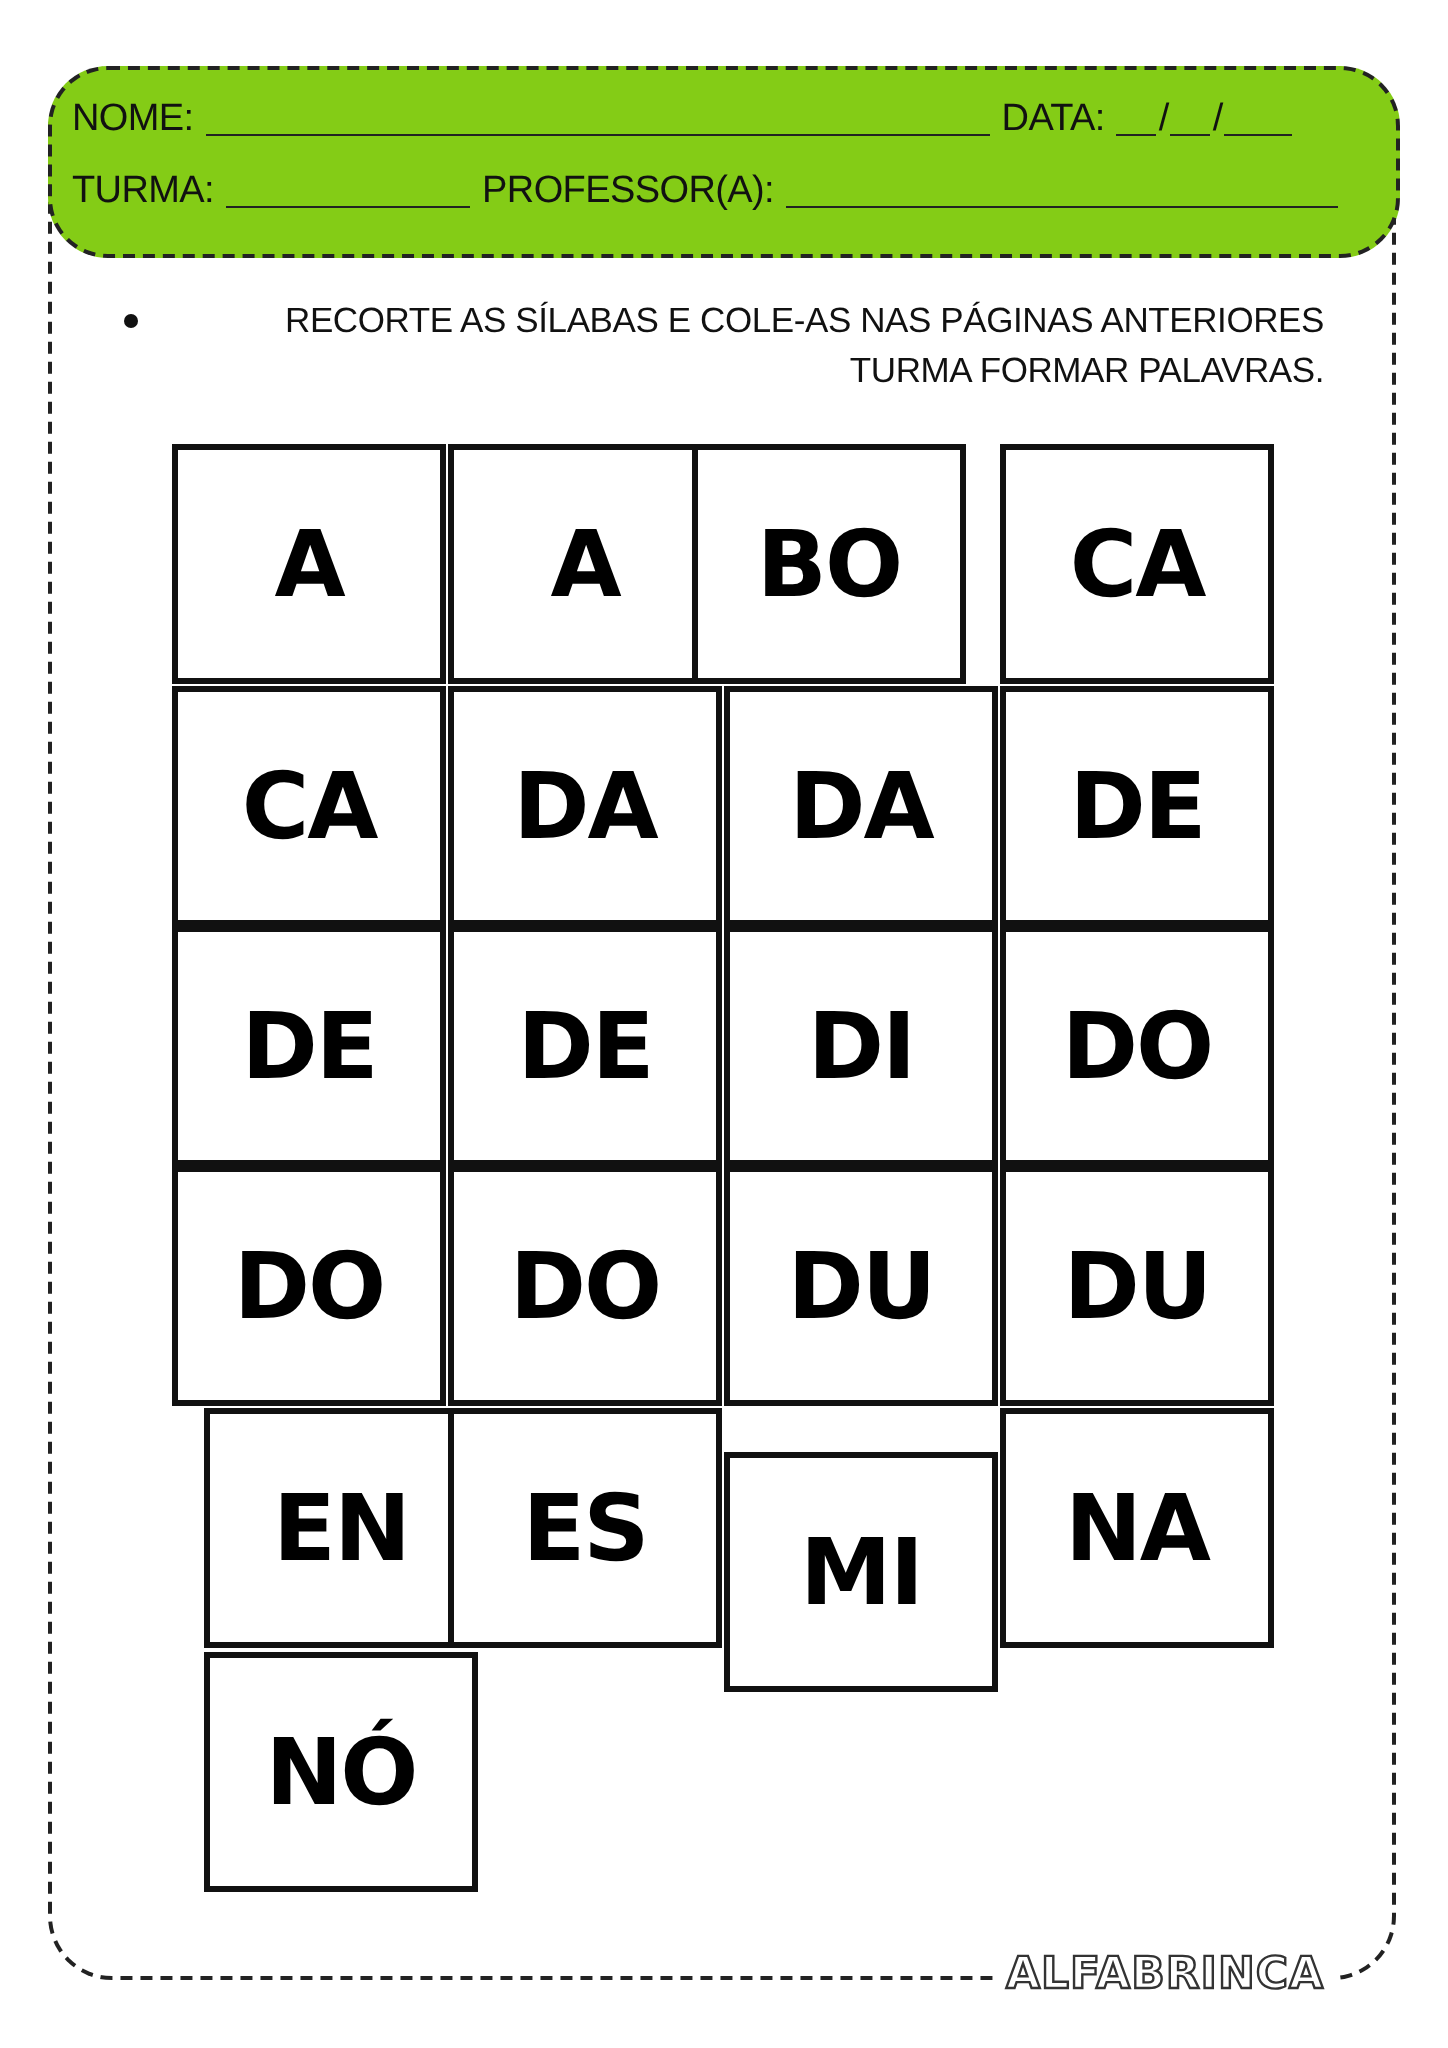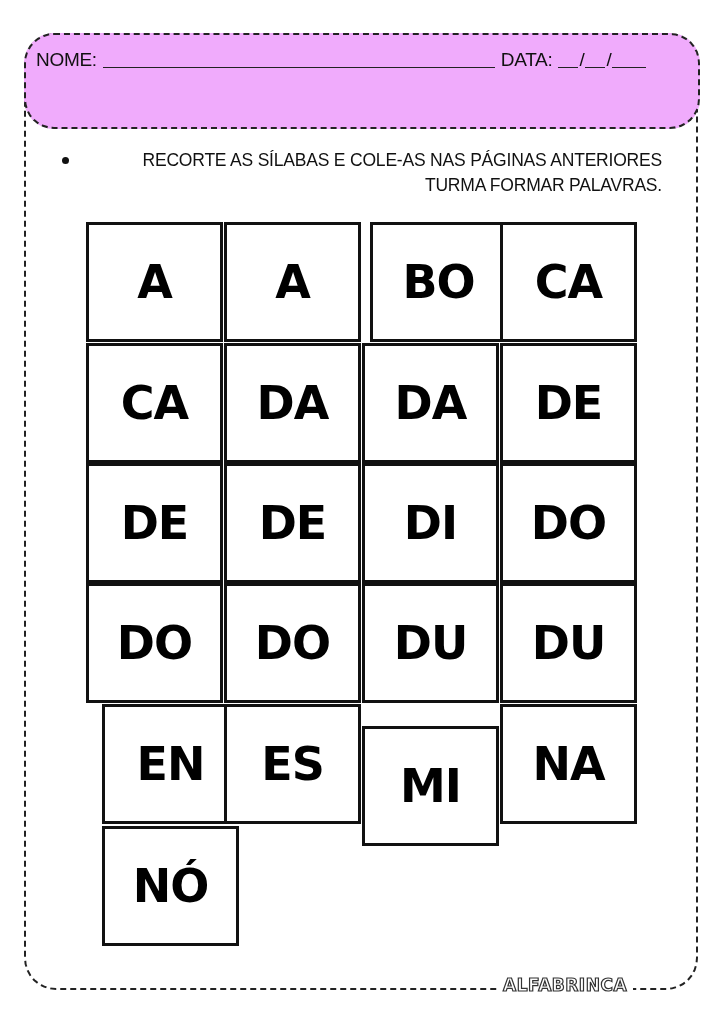--- a/index.html
+++ b/index.html
@@ -4,21 +4,21 @@
 <style>
   html, body { margin:0; padding:0; background:#ffffff; }
   body { width:724px; height:1024px; position:relative; overflow:hidden; font-family:"Liberation Sans", sans-serif; color:#111; }
 
   .outer-border {
     position:absolute; left:24px; top:33px; width:674px; height:957px;
     border:2px dashed #222; border-radius:32px; box-sizing:border-box;
   }
   .header-box {
     position:absolute; left:24px; top:33px; width:676px; height:96px;
-    border:2px dashed #222; border-radius:30px; box-sizing:border-box; background:#f0abfc;
+    border:2px dashed #222; border-radius:30px; box-sizing:border-box; background:#84cc16;
   }
   .hline { position:absolute; left:10px; right:14px; font-size:19px; white-space:nowrap; letter-spacing:-0.3px; display:flex; align-items:flex-end; }
   .hline.l1 { top:14px; }
   .hline.l2 { top:50px; }
   .lbl { line-height:22px; }
   .blank { display:inline-block; border-bottom:1.6px solid #222; height:18px; margin:0 6px 3px 6px; }
   .slash { line-height:22px; }
 
   .instructions { position:absolute; left:62px; top:148px; width:600px; font-size:17.5px; line-height:25px; letter-spacing:-0.2px; }
   .bullet { position:absolute; left:0; top:9px; width:7px; height:7px; border-radius:50%; background:#111; }
@@ -27,53 +27,59 @@
   .grid { position:absolute; left:86px; top:222px; width:552px; }
   .cell {
     position:absolute; width:137px; height:120px; box-sizing:border-box;
     border:3px solid #111; background:#fff;
     display:flex; align-items:center; justify-content:center;
     font-family:"DejaVu Sans", sans-serif; font-weight:bold; font-size:46px; letter-spacing:-1px; color:#000;
   }
 
   .logo {
     position:absolute; left:497px; top:975px; padding:0 6px; background:#fff;
-    font-family:"DejaVu Sans", sans-serif; font-weight:bold; font-size:17px; letter-spacing:0.5px;
+    font-family:"DejaVu Sans", sans-serif; font-weight:bold; font-size:22px; letter-spacing:0.5px;
     color:#fff; -webkit-text-stroke:1.2px #333;
   }
 </style>
 </head>
 <body>
 
 <div class="outer-border"></div>
 
 <div class="header-box">
   <div class="hline l1">
     <span class="lbl">NOME:</span>
     <span class="blank" style="width:392px"></span>
     <span class="lbl">DATA:</span>
     <span class="blank" style="width:20px;margin-right:1px"></span>
     <span class="slash">/</span>
     <span class="blank" style="width:20px;margin:0 1px 3px 1px"></span>
     <span class="slash">/</span>
     <span class="blank" style="width:34px;margin-left:1px"></span>
   </div>
+  <div class="hline l2">
+    <span class="lbl">TURMA:</span>
+    <span class="blank" style="width:122px"></span>
+    <span class="lbl">PROFESSOR(A):</span>
+    <span class="blank" style="width:276px"></span>
+  </div>
 </div>
 
 <div class="instructions">
   <span class="bullet"></span>
   <div class="instr-text">RECORTE AS SÍLABAS E COLE-AS NAS PÁGINAS ANTERIORES</div>
   <div class="instr-text">TURMA FORMAR PALAVRAS.</div>
 </div>
 
 <div class="grid">
 
   <div class="cell" style="left:0px;top:0px">A</div>
   <div class="cell" style="left:138px;top:0px">A</div>
-  <div class="cell" style="left:284px;top:0px">BO</div>
+  <div class="cell" style="left:260px;top:0px">BO</div>
   <div class="cell" style="left:414px;top:0px">CA</div>
 
   <div class="cell" style="left:0px;top:121px">CA</div>
   <div class="cell" style="left:138px;top:121px">DA</div>
   <div class="cell" style="left:276px;top:121px">DA</div>
   <div class="cell" style="left:414px;top:121px">DE</div>
 
   <div class="cell" style="left:0px;top:241px">DE</div>
   <div class="cell" style="left:138px;top:241px">DE</div>
   <div class="cell" style="left:276px;top:241px">DI</div>

